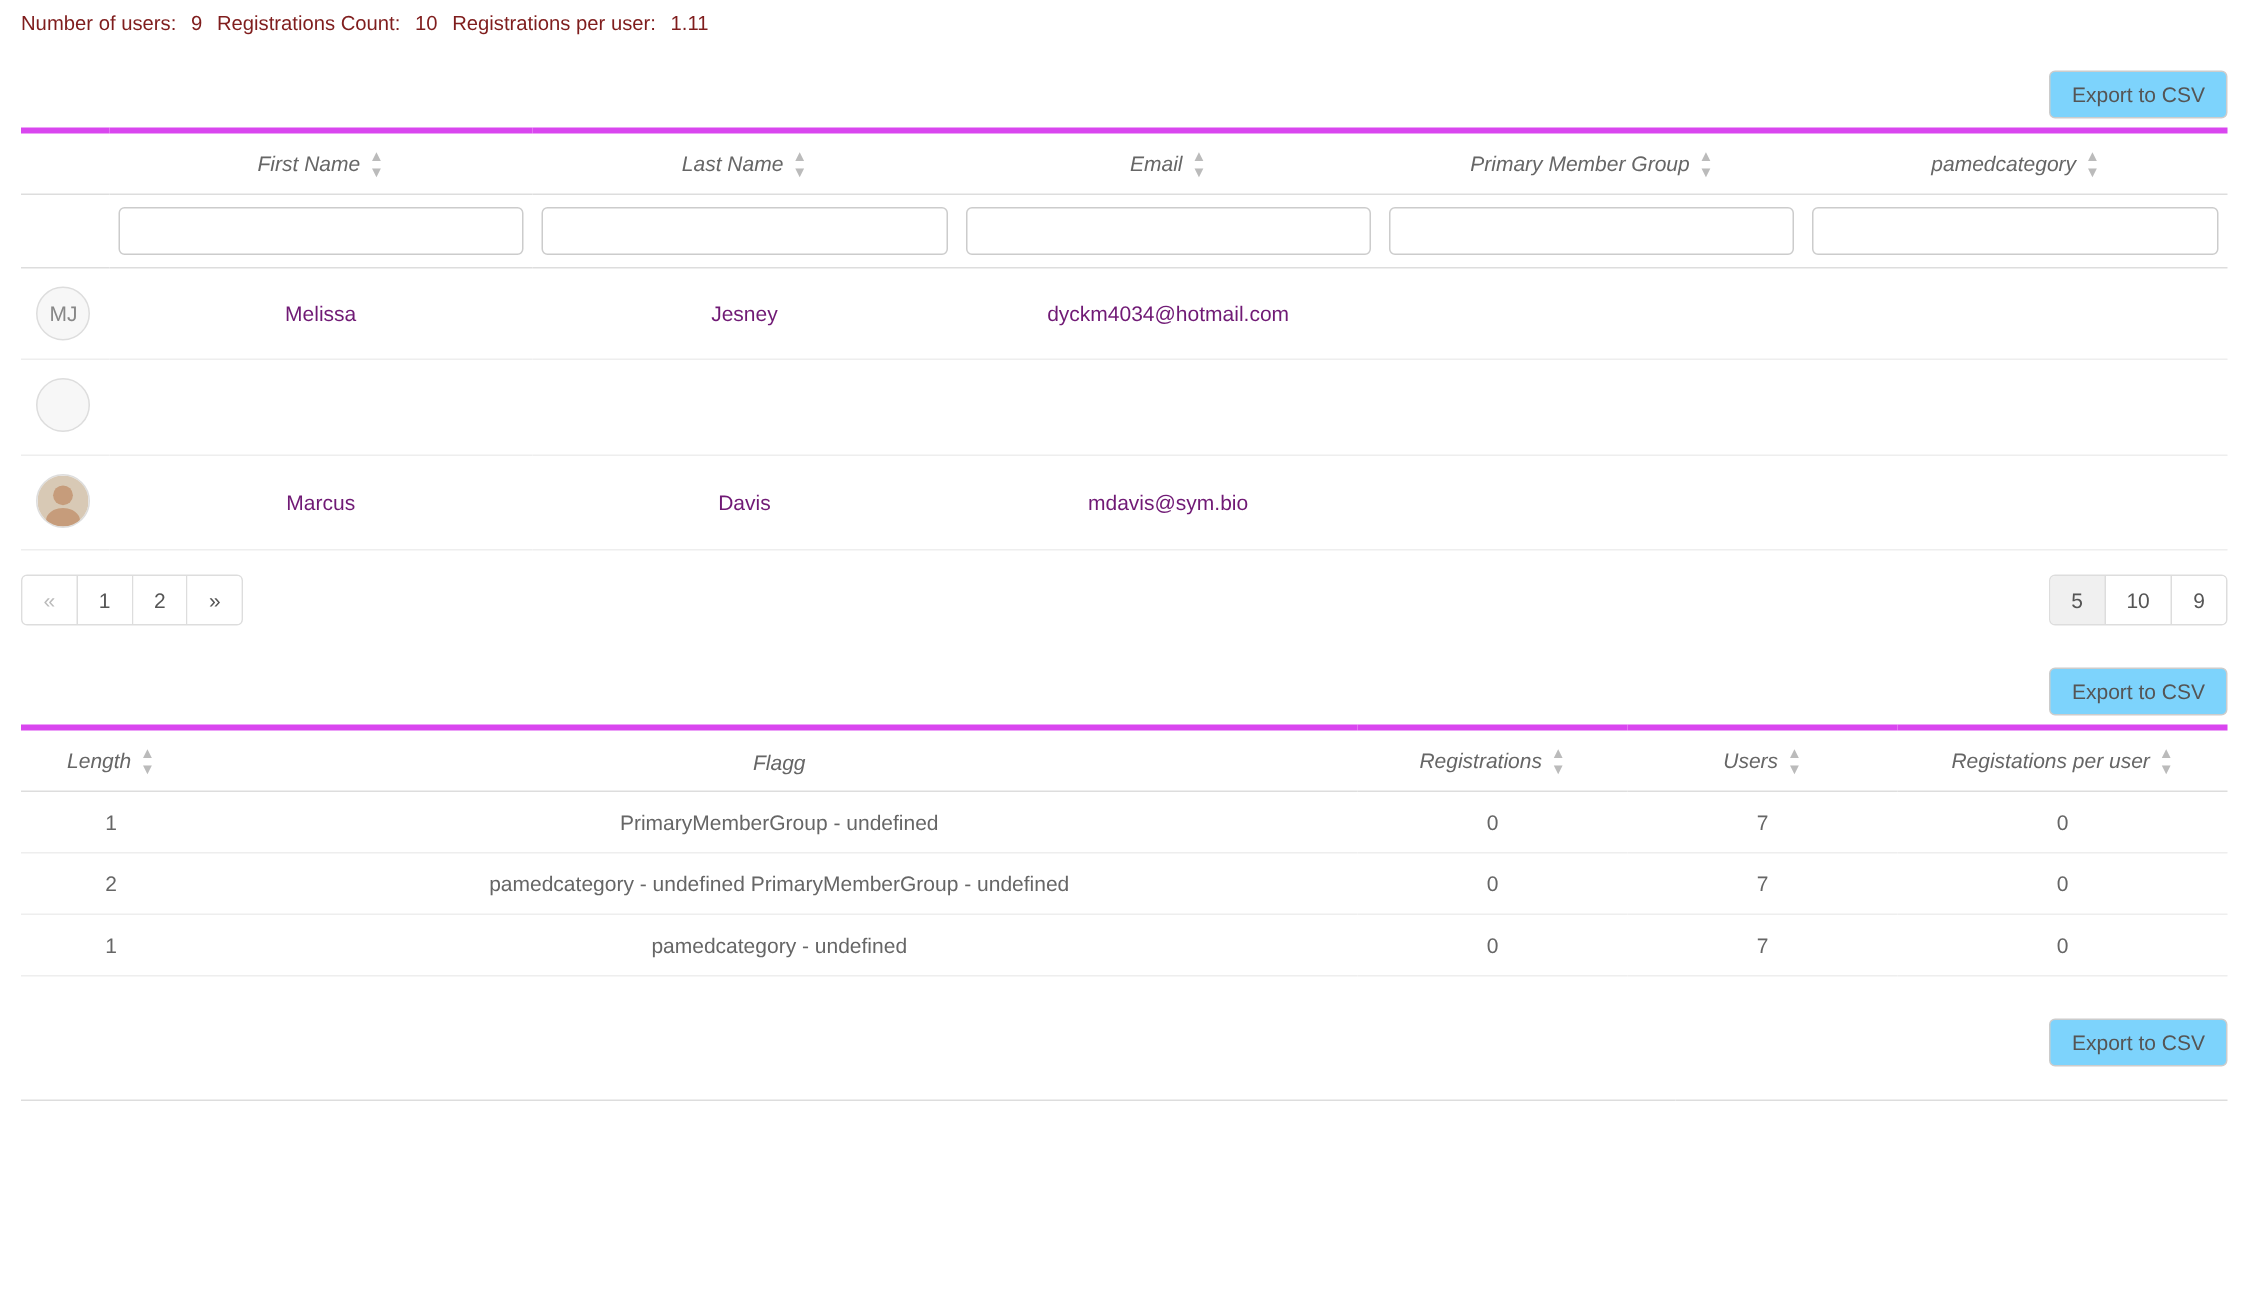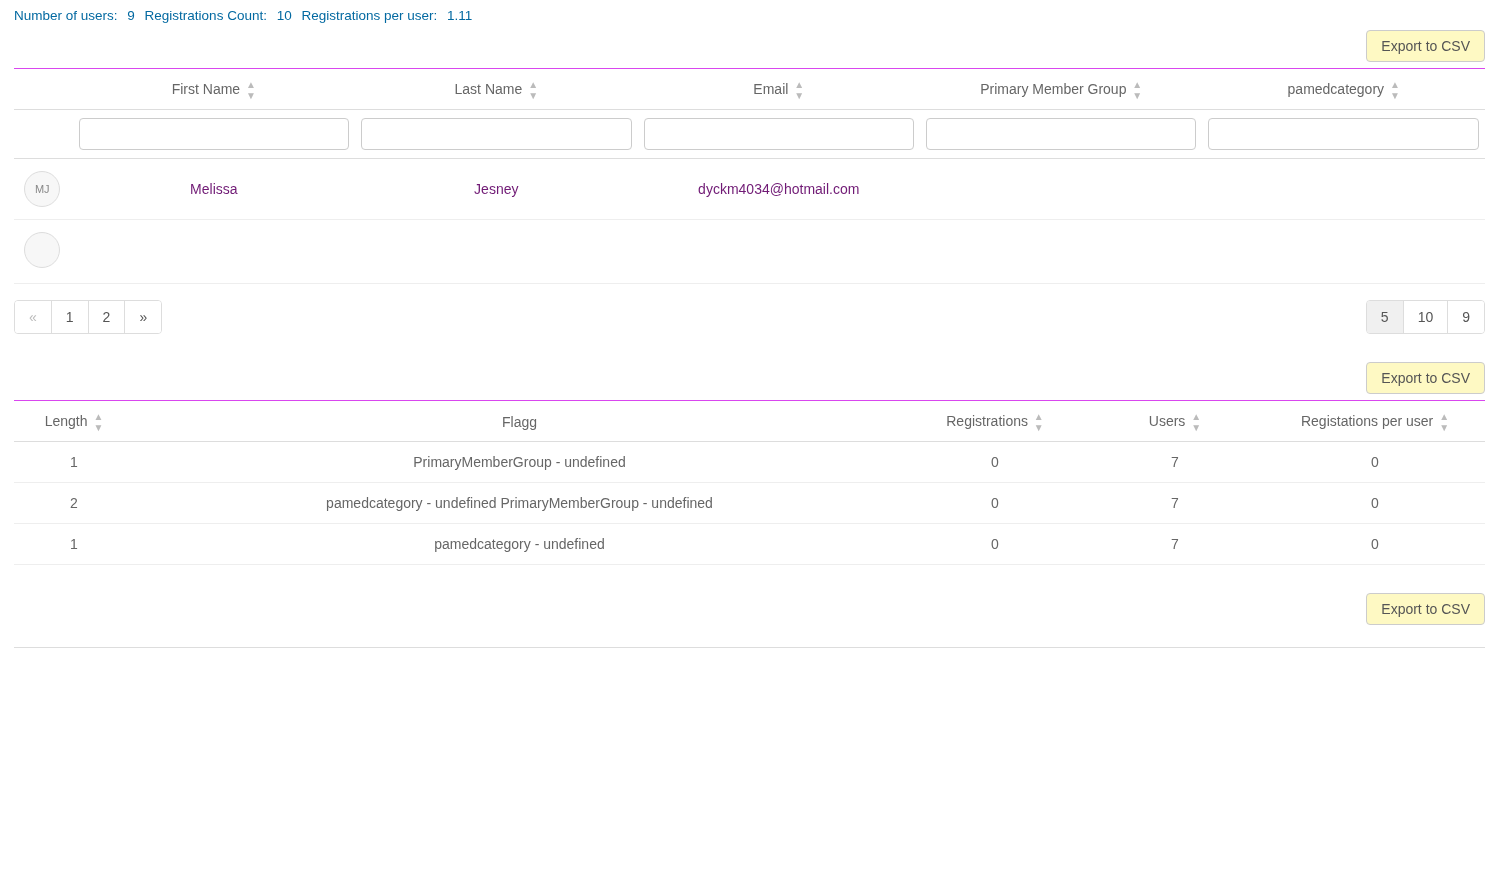--- a/index.html
+++ b/index.html
@@ -4,52 +4,53 @@
   <style>
     * { box-sizing: border-box; margin: 0; padding: 0; }
     body {
       font-family: "Segoe UI", "Helvetica Neue", Arial, sans-serif;
       color: #555;
       font-size: 14px;
       padding: 8px 14px 20px;
       background: #fff;
     }
     .stats {
-      color: #0369a1;
+      color: #7f1d1d;
       font-size: 13.5px;
-      margin-bottom: 7px;
+      margin-bottom: 24px;
     }
     .stats span { margin-right: 6px; }
     .section { margin-bottom: 28px; }
     .export-row {
       display: flex;
       justify-content: flex-end;
       margin-bottom: 6px;
     }
     .btn {
       border: 1px solid #ccc;
-      background: #fef9c3;
+      background: #7dd3fc;
       color: #555;
       padding: 7px 14px;
       border-radius: 4px;
       font-size: 14px;
       cursor: pointer;
     }
     table {
       width: 100%;
       border-collapse: collapse;
     }
     thead th {
       font-weight: 400;
       color: #666;
       padding: 10px 8px 8px;
-      border-top: 1px solid #d946ef;
+      border-top: 4px solid #d946ef;
       border-bottom: 1.5px solid #ddd;
       text-align: center;
       white-space: nowrap;
+      font-style: italic;
     }
     .sort-icon { color: #bbb; font-size: 10px; display: inline-block; margin-left: 2px; vertical-align: middle; }
     .filter-row td {
       padding: 8px 6px;
       border-bottom: 1.5px solid #ddd;
     }
     .filter-row input {
       width: 100%;
       border: 1px solid #ccc;
       border-radius: 4px;
@@ -70,21 +71,21 @@
     tbody tr.empty-row td { height: 46px; }
     .avatar-cell { width: 56px; padding-left: 6px; }
     .avatar {
       width: 36px;
       height: 36px;
       border-radius: 50%;
       display: inline-flex;
       align-items: center;
       justify-content: center;
       color: #888;
-      font-size: 11px;
+      font-size: 14px;
       border: 1px solid #ddd;
       background: #f7f7f7;
       overflow: hidden;
     }
     .avatar svg { width: 100%; height: 100%; display: block; }
     
     .pager-row {
       display: flex;
       justify-content: space-between;
       margin-top: 16px;
@@ -152,20 +153,34 @@
           <td class="link"><a href="#">Jesney</a></td>
           <td class="link"><a href="#">dyckm4034@hotmail.com</a></td>
           <td></td>
           <td></td>
         </tr>
         <tr class="empty-row">
           <td class="avatar-cell"><span class="avatar"></span></td>
           <td class="link"></td>
           <td class="link"></td>
           <td class="link"></td>
+          <td></td>
+          <td></td>
+        </tr>
+        <tr>
+          <td class="avatar-cell"><span class="avatar">
+              <svg viewBox="0 0 36 36">
+                <rect width="36" height="36" fill="#d8c9b5"></rect>
+                <circle cx="18" cy="14" r="7" fill="#c69c7b"></circle>
+                <ellipse cx="18" cy="32" rx="12" ry="9" fill="#c69c7b"></ellipse>
+              </svg>
+            </span></td>
+          <td class="link"><a href="#">Marcus</a></td>
+          <td class="link"><a href="#">Davis</a></td>
+          <td class="link"><a href="#">mdavis@sym.bio</a></td>
           <td></td>
           <td></td>
         </tr>
       </tbody>
   </table>
   <div class="pager-row">
     <div class="pager">
       <button class="pgbtn disabled">«</button>
       <button class="pgbtn">1</button>
       <button class="pgbtn">2</button>

